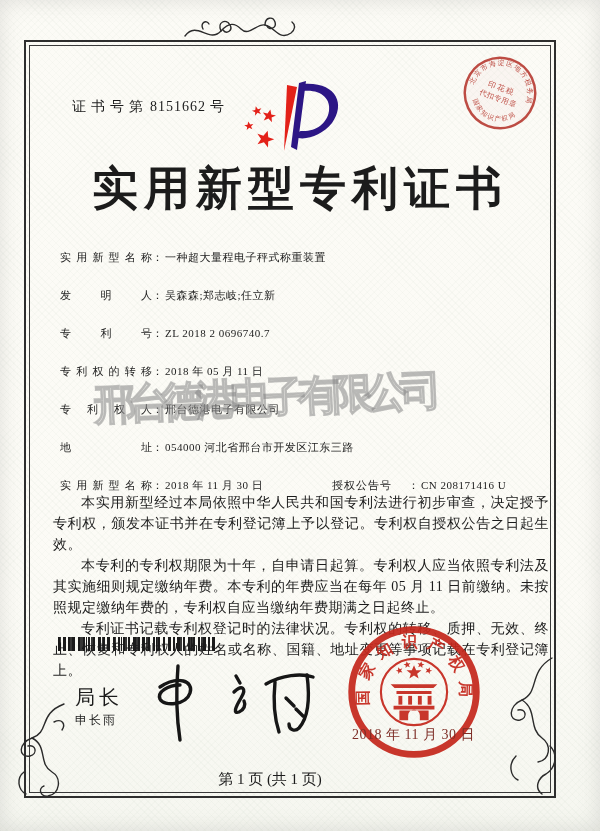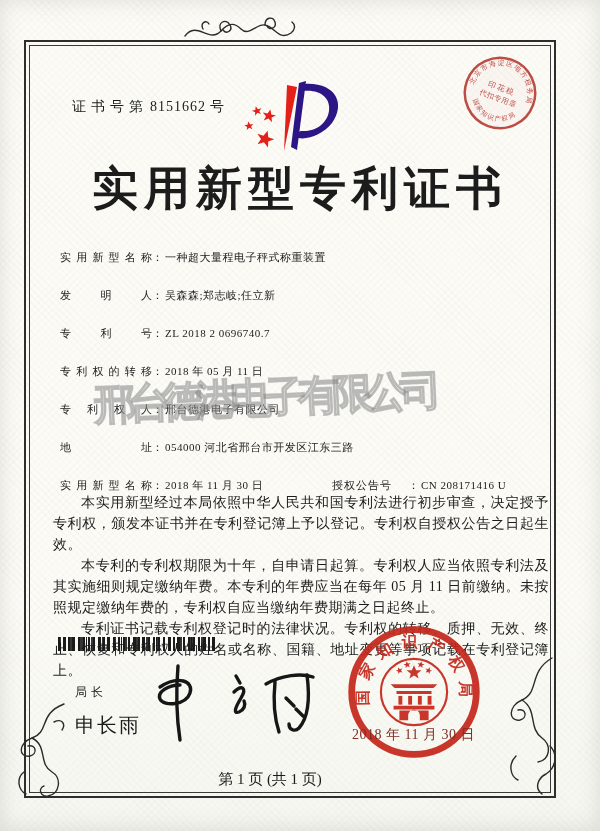--- a/index.html
+++ b/index.html
@@ -50,22 +50,22 @@
 
   
   .barcode{position:absolute;left:58px;top:637px;width:158px;height:14px;z-index:3;
     background:
       repeating-linear-gradient(90deg,#1b1b1b 0 2px,transparent 2px 5px),
       repeating-linear-gradient(90deg,#1b1b1b 0 1px,transparent 1px 7px),
       repeating-linear-gradient(90deg,rgba(20,20,20,0.85) 0 3px,transparent 3px 11px);
   }
 
   
-  .signoff-title{position:absolute;left:75px;top:684px;font-size:12px;letter-spacing:4px;z-index:3;text-align:right;}
-  .signoff-name{position:absolute;left:75px;top:712px;font-size:20px;letter-spacing:2px;z-index:3;}
+  .signoff-title{position:absolute;left:75px;top:684px;font-size:20px;letter-spacing:4px;z-index:3;text-align:right;}
+  .signoff-name{position:absolute;left:75px;top:712px;font-size:12px;letter-spacing:2px;z-index:3;}
   .signature{position:absolute;left:148px;top:660px;width:175px;height:88px;z-index:4;}
 
   
   .seal{position:absolute;left:341px;top:619px;width:146px;height:146px;z-index:4;opacity:0.93;}
   .seal-arc-text{font-size:16px;font-weight:700;letter-spacing:9px;}
   .seal-date{position:absolute;left:352px;top:726px;width:140px;font-size:14px;color:#7d2d26;letter-spacing:0.5px;z-index:5;}
 
   
   .footer{position:absolute;left:120px;top:770px;width:300px;text-align:center;font-size:15px;z-index:3;}
 

